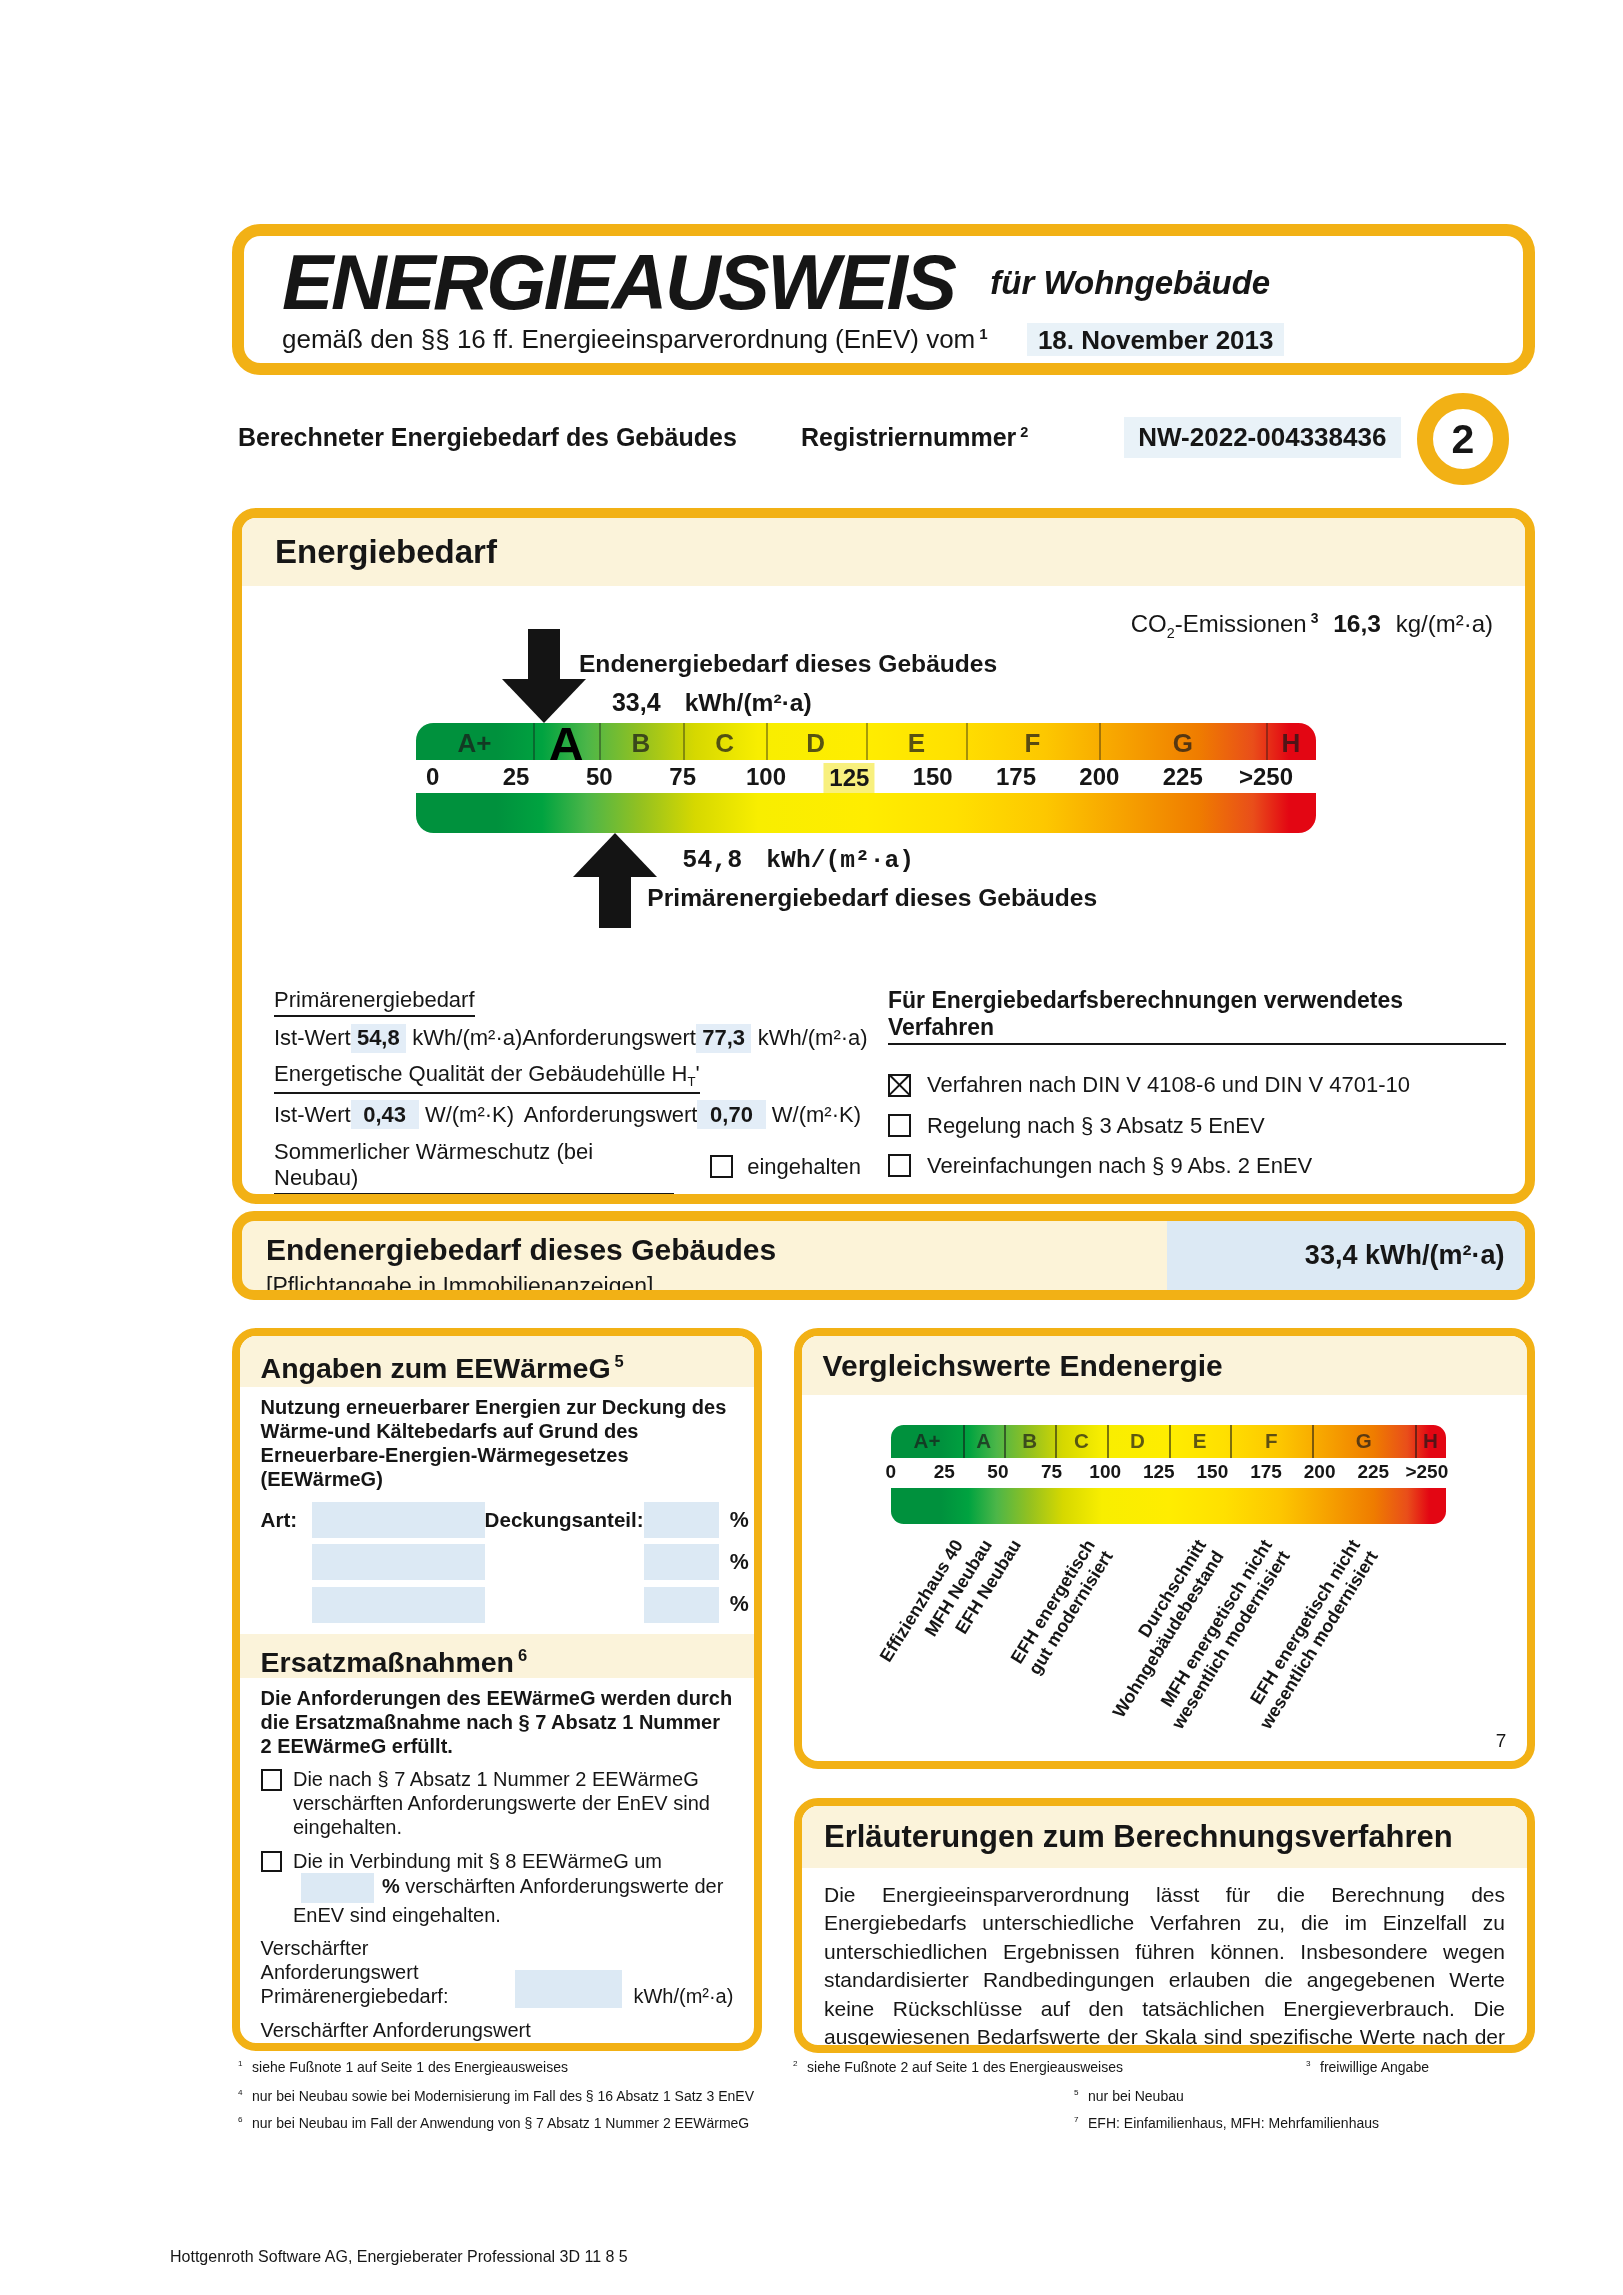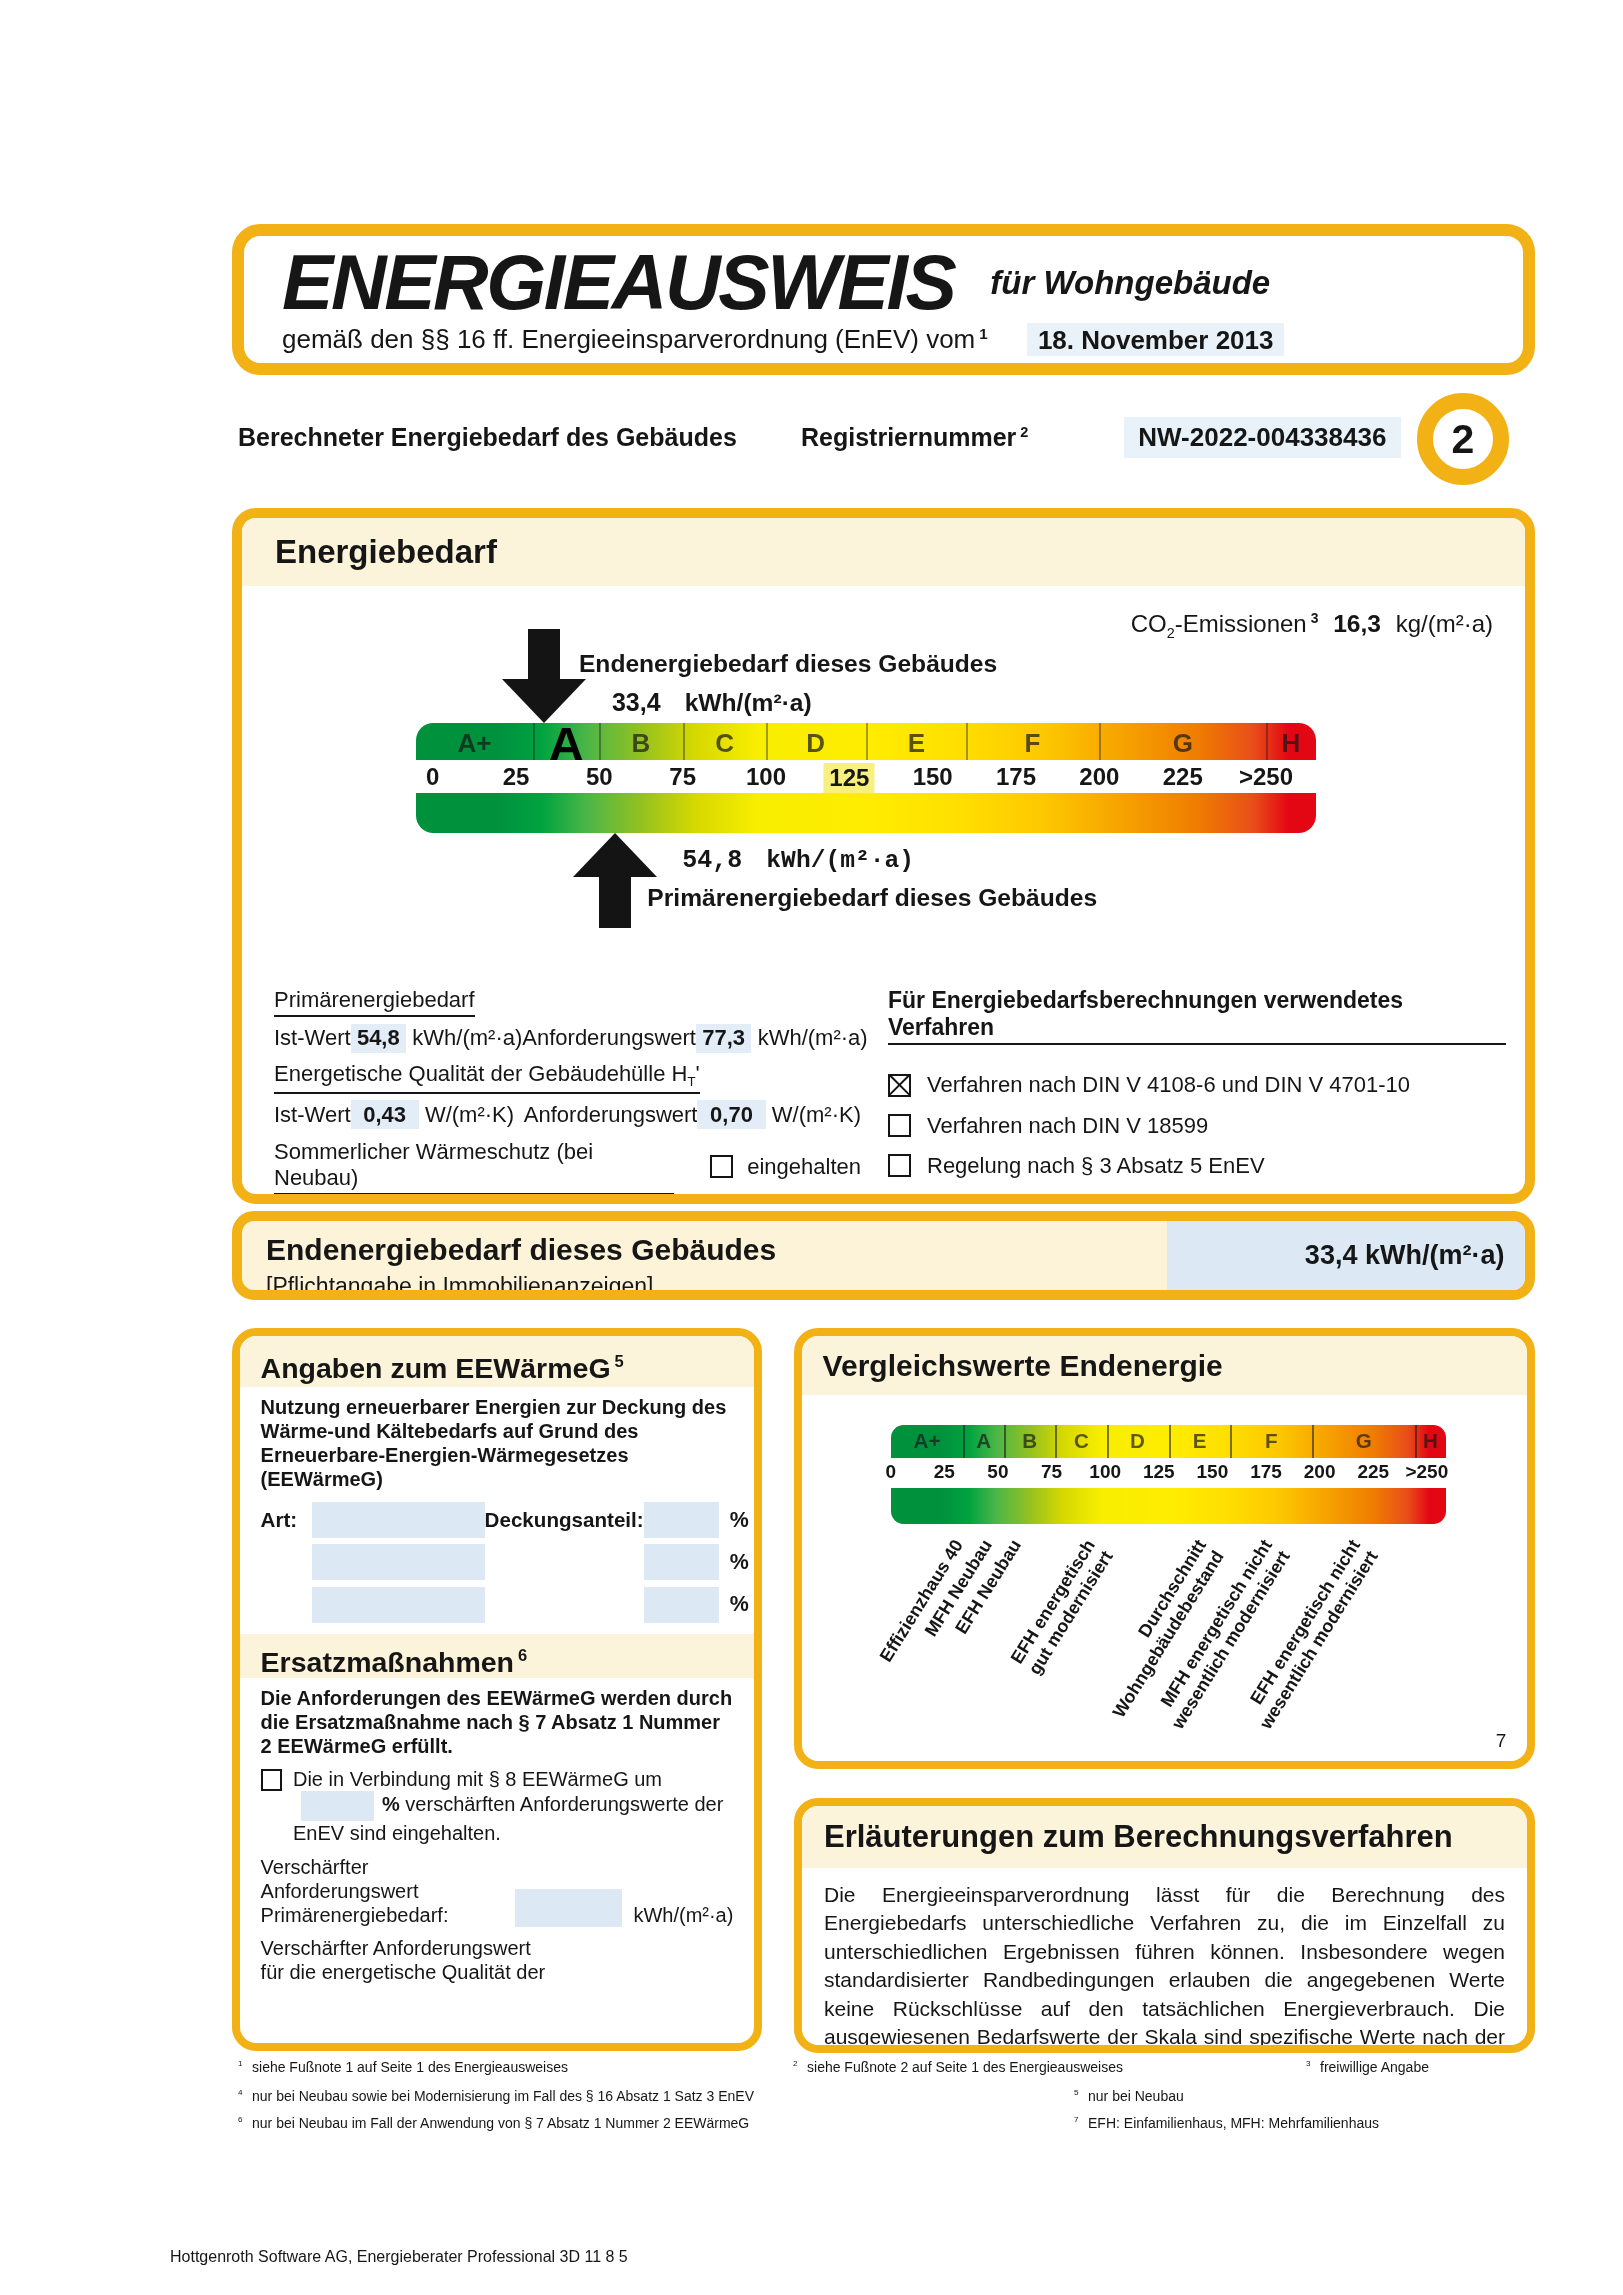--- a/index.html
+++ b/index.html
@@ -256,24 +256,20 @@
   </div>
 
   <div class="abs verf-col">
     <div class="sec-h"><span class="ul">Für Energiebedarfsberechnungen verwendetes Verfahren</span></div>
     <div class="verf-item">
         <span class="cb checked"></span>
         <span>Verfahren nach DIN V 4108-6 und DIN V 4701-10</span>
       </div>
       <div class="verf-item">
         <span class="cb"></span>
-        <span>Verfahren nach DIN V 18599</span>
-      </div>
-      <div class="verf-item">
-        <span class="cb"></span>
         <span>Regelung nach § 3 Absatz 5 EnEV</span>
       </div>
       <div class="verf-item">
         <span class="cb"></span>
         <span>Vereinfachungen nach § 9 Abs. 2 EnEV</span>
       </div>
   </div>
 </div>
 
 <div class="ybox banner">
@@ -305,20 +301,24 @@
     <span></span>
     <span class="field"></span>
     <span class="pct">%</span>
   </div>
 
   <div class="strip lb-strip2">
     <span>Ersatzmaßnahmen</span><span class="sup">6</span>
   </div>
   <div class="lb-p">Die Anforderungen des EEWärmeG werden durch die Ersatzmaßnahme nach § 7 Absatz 1 Nummer 2 EEWärmeG erfüllt.</div>
 
+  <div class="cb-item">
+    <span class="cb"></span>
+    <span>Die nach § 7 Absatz 1 Nummer 2 EEWärmeG verschärften Anforderungswerte der EnEV sind eingehalten.</span>
+  </div>
   <div class="cb-item">
     <span class="cb"></span>
     <span><span>Die in Verbindung mit § 8 EEWärmeG um</span><span class="inline-field"></span><b>%</b> <span>verschärften Anforderungswerte der EnEV sind eingehalten.</span></span>
   </div>
 
   <div class="req-row">
     <span class="req-text"><span>Verschärfter Anforderungswert</span><br><span>Primärenergiebedarf:</span></span>
     <span class="req-end">
       <span class="field"></span>
       <span>kWh/(m²·a)</span>

